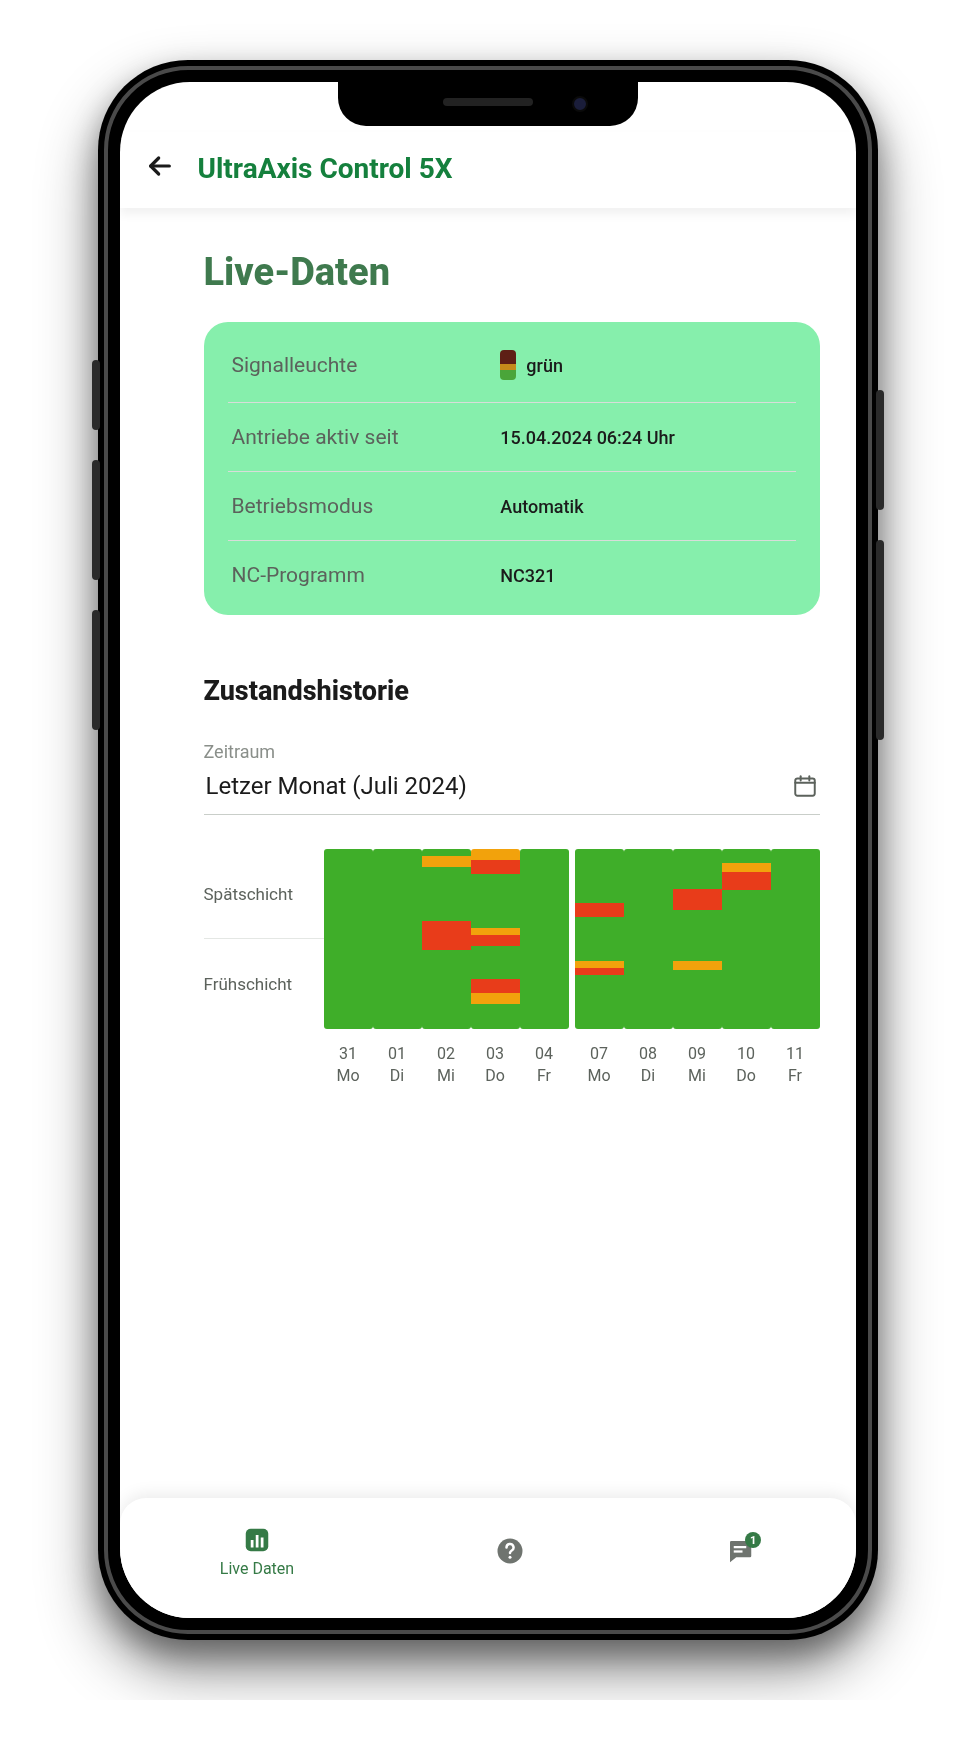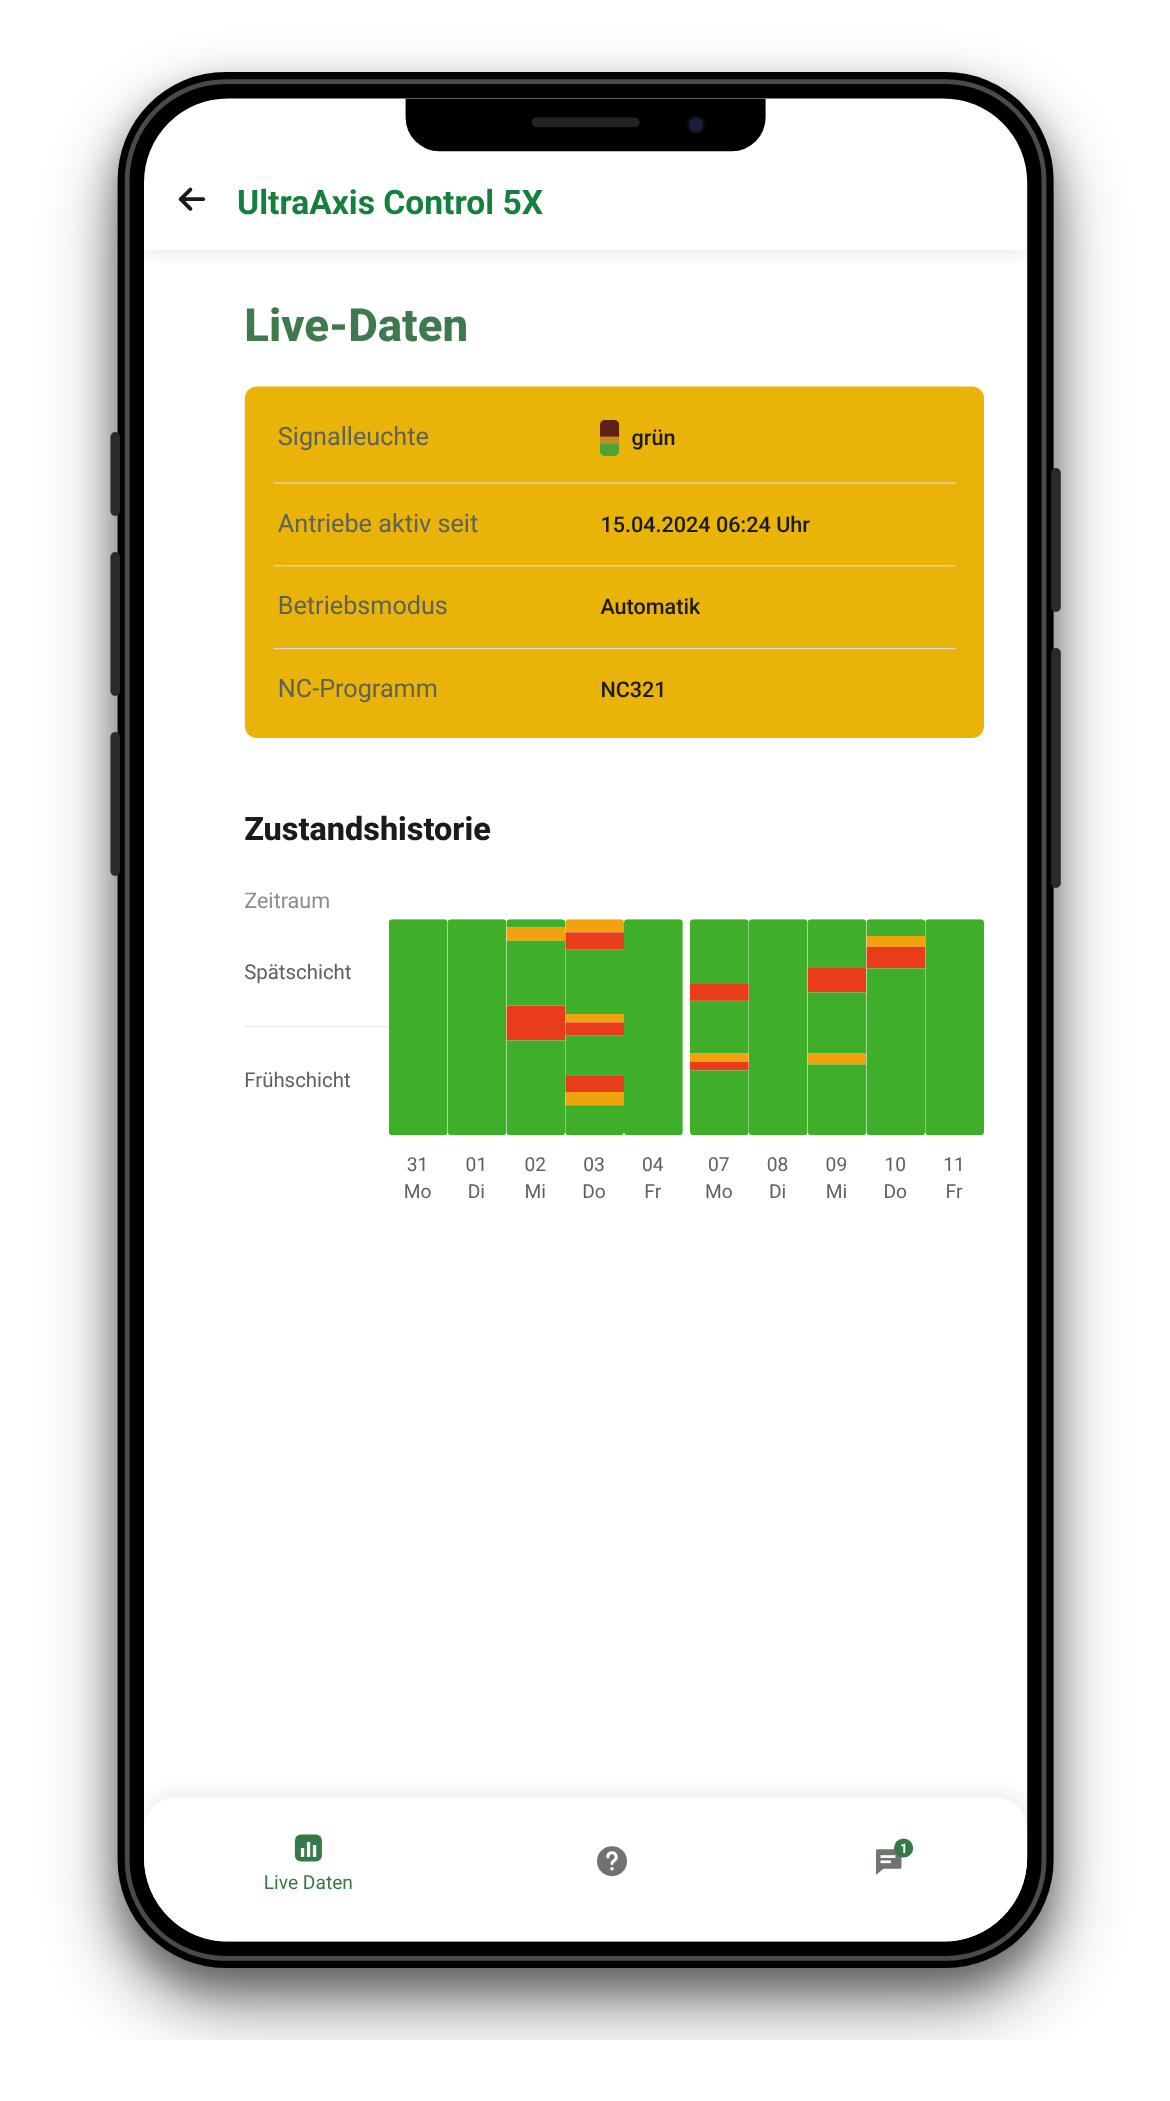--- a/index.html
+++ b/index.html
@@ -49,21 +49,21 @@
     margin-top:50px;
     padding:18px 24px 22px;
     display:flex;align-items:center;gap:22px;
     box-shadow:0 6px 10px rgba(0,0,0,.06);
   }
   .back-arrow svg{width:32px;height:32px;stroke:#1b1b1b;}
   .appbar h1{margin:0;font-size:28px;font-weight:700;color:#15803d;}
   .page{flex:1;overflow:auto;padding:22px 36px 0;margin-left:48px;}
   .live-title{color:#3f7a4e;font-size:38px;font-weight:800;margin:20px 0 28px;}
   .card{
-    background:#eab308;border-radius:10px;padding:6px 24px;
+    background:#86efac;border-radius:24px;padding:6px 24px;
   }
   .row{display:flex;align-items:center;justify-content:space-between;padding:22px 4px;border-bottom:1px solid #d8ddd9;}
   .row:last-child{border-bottom:none;}
   .row .k{color:#5c625c;font-size:21px;}
   .row .v{color:#1b1b1b;font-size:18px;font-weight:500;display:flex;align-items:center;gap:10px;min-width:52%;}
   .signal{
     width:16px;height:30px;border-radius:4px;overflow:hidden;display:flex;flex-direction:column;
   }
   .signal .top{flex:1.4;background:#5e1f15;}
   .signal .mid{flex:.6;background:#c58a1a;}
@@ -159,20 +159,29 @@
             <div class="k">NC-Programm</div>
             <div class="v">
                 <span>NC321</span>
               </div>
           </div>
         </div>
 
         <div class="section-h">Zustandshistorie</div>
 
         <div class="picker-lbl">Zeitraum</div>
+        <div class="picker">
+          <span>Letzer Monat (Juli 2024)</span>
+          <svg viewBox="0 0 24 24" stroke-width="1.8" stroke-linecap="round" stroke-linejoin="round">
+              <rect x="3" y="5" width="18" height="16" rx="2"></rect>
+              <path d="M3 9h18"></path>
+              <path d="M8 3v4"></path>
+              <path d="M16 3v4"></path>
+            </svg>
+        </div>
 
         <div class="chart">
           <div class="ylabels">
             <div class="yl first">Spätschicht</div>
             <div class="yl">Frühschicht</div>
           </div>
           <div class="bars-wrap" id="bars">
               <div class="bar-col">
                 <div class="bar">
                   <div class="bar-seg" style="flex: 100 1 0%; background: rgb(63, 174, 41);"></div>

